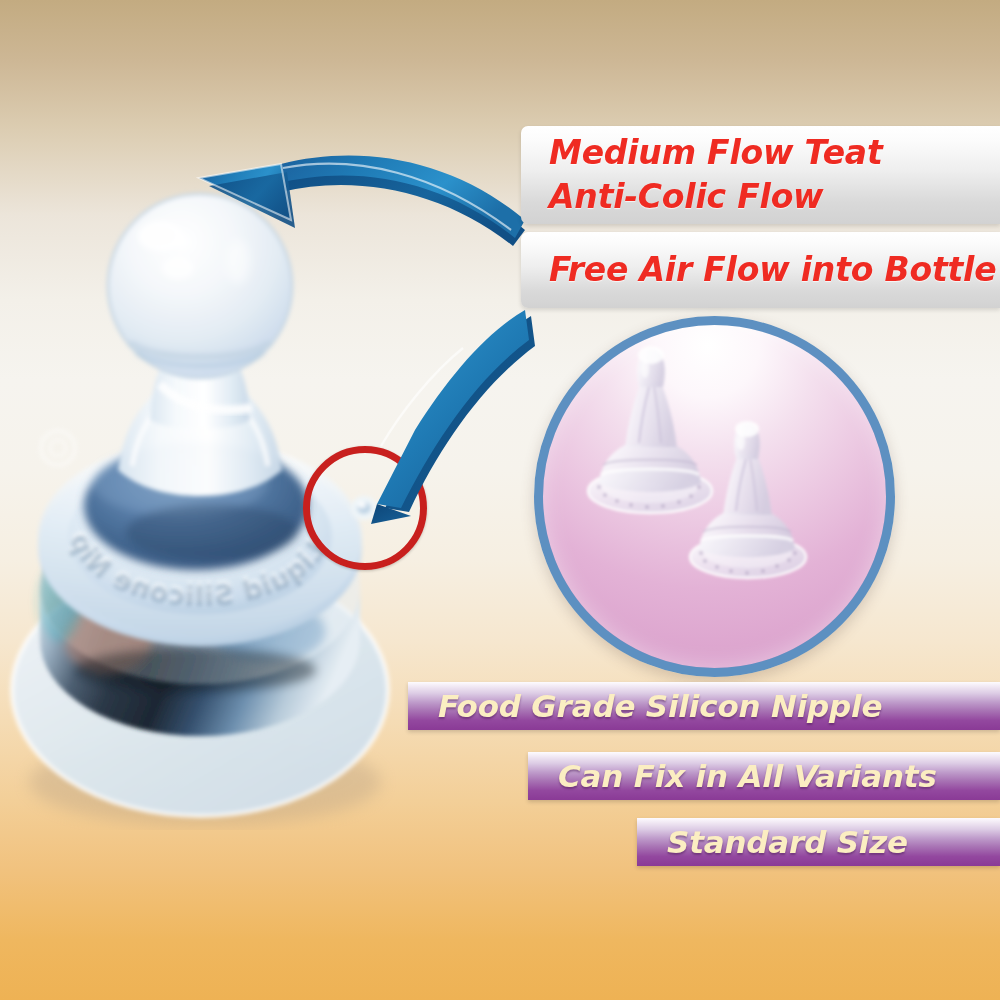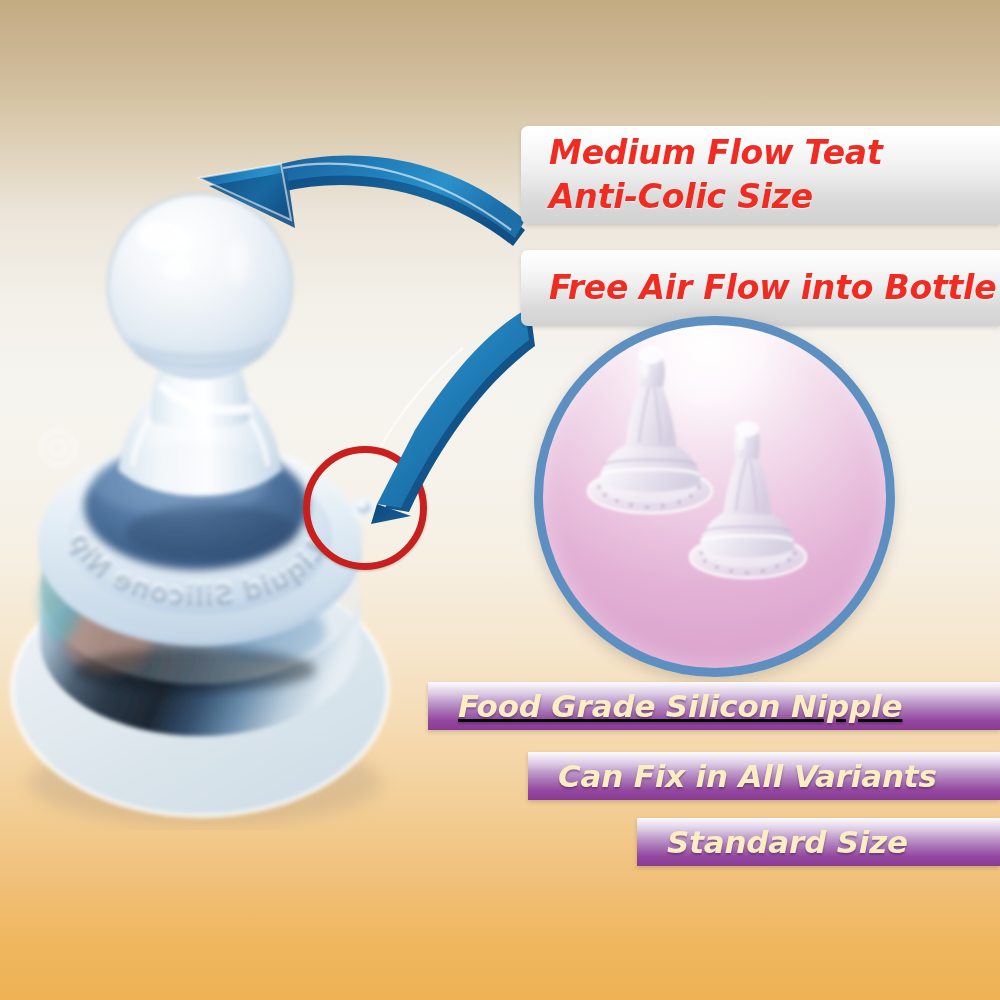--- a/index.html
+++ b/index.html
@@ -44,21 +44,21 @@
   }
   .gbanner .line{
     color:#ef2b22;
     font-style:italic;font-weight:bold;
     font-size:33px;line-height:44px;
     letter-spacing:-.2px;
     white-space:nowrap;
     text-shadow:0 1px 1px rgba(255,255,255,.75);
   }
   #banner-medium{top:126px;height:98px;}
-  #banner-airflow{top:250px;height:76px;}
+  #banner-airflow{top:232px;height:76px;}
 
   
   .inset{
     position:absolute;left:534px;top:316px;width:361px;height:361px;
     border-radius:50%;
     box-sizing:border-box;
     border:9px solid #5d90c1;
     background:radial-gradient(circle at 48% 6%,
        #ffffff 0%, #fdf7fb 14%, #f4e0ee 30%,
        #ecc9e2 48%, #e3b2d6 66%, #dda6cf 82%, #d79ccb 100%);
@@ -78,21 +78,21 @@
   }
   .pbanner .ptext{
     color:#fbeec2;
     font-style:italic;font-weight:bold;
     font-size:31px;line-height:31px;
     white-space:nowrap;
     letter-spacing:-.2px;
     text-shadow:0 2px 2px rgba(70,20,80,.45);
     padding-left:30px;
   }
-  #banner-foodgrade{top:682px;left:428px;text-decoration:underline;}
+  #banner-foodgrade{top:682px;left:408px;}
   #banner-canfix{top:752px;left:528px;}
   #banner-standard{top:818px;left:637px;}
 </style>
 </head>
 <body>
 
 <div id="stage">
 
   <div class="photo">
     <svg width="455" height="660" viewBox="0 0 455 660" xmlns="http://www.w3.org/2000/svg">
@@ -275,21 +275,21 @@
         <path d="M330 190 C292 212 254 256 220 310 L182 384 L206 388 C238 324 280 260 334 220 Z" fill="url(#arrB)"></path>
 
         <path d="M182 384 L176 404 L216 396 Z" fill="url(#arrBdark)"></path>
         <path d="M186 326 C206 292 236 254 268 228" fill="none" stroke="#ffffff" stroke-width="2.4" opacity=".62"></path>
       </g>
     </svg>
   </div>
 
   <div class="gbanner" id="banner-medium">
     <div class="line">Medium Flow Teat</div>
-    <div class="line">Anti-Colic Size</div>
+    <div class="line">Anti-Colic Flow</div>
   </div>
 
   <div class="gbanner" id="banner-airflow">
     <div class="line">Free Air Flow into Bottle</div>
   </div>
 
   <div class="inset">
     <svg width="343" height="343" viewBox="0 0 343 343" xmlns="http://www.w3.org/2000/svg">
       <defs>
         <linearGradient id="teatBody" x1="0" y1="0" x2="1" y2="0.3">

